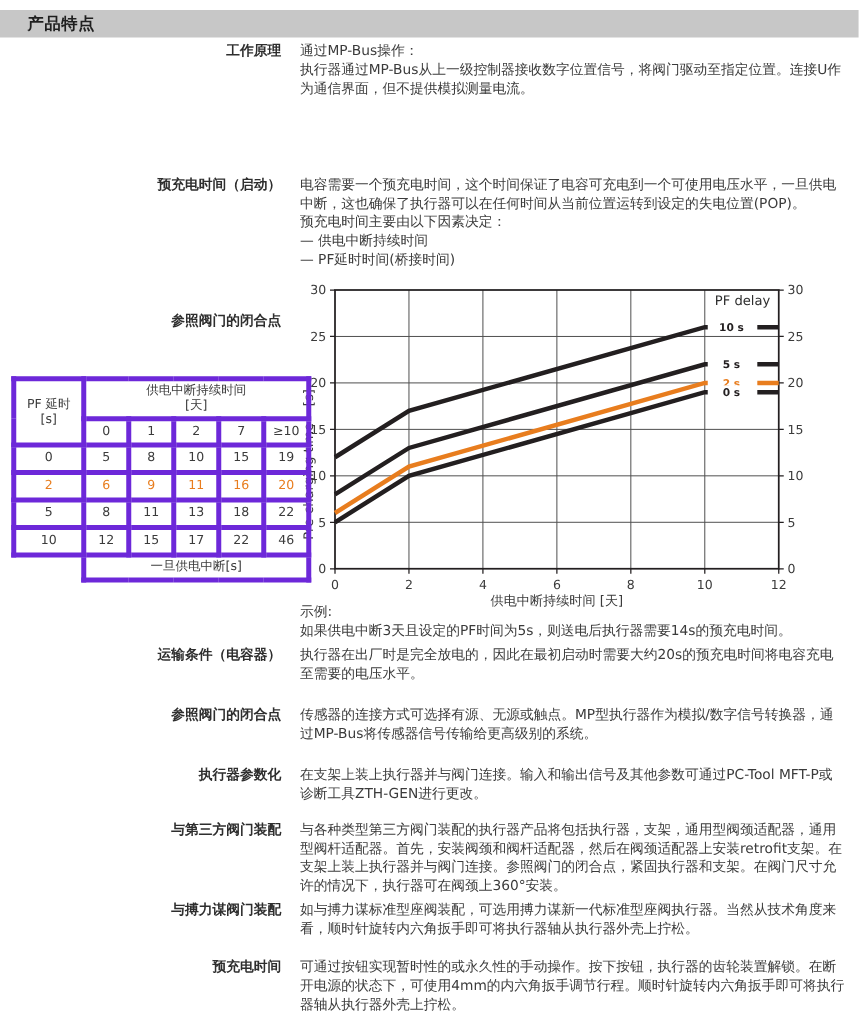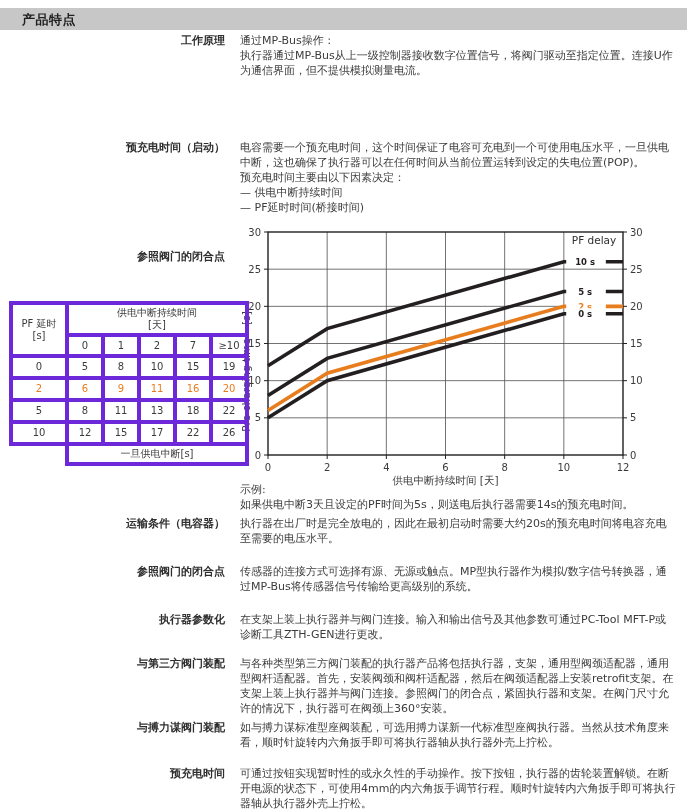--- a/index.html
+++ b/index.html
@@ -194,21 +194,21 @@
         <td>13</td>
         <td>18</td>
         <td>22</td>
       </tr>
       <tr>
         <td>10</td>
         <td>12</td>
         <td>15</td>
         <td>17</td>
         <td>22</td>
-        <td>26</td>
+        <td>46</td>
       </tr>
     </tbody>
   <tfoot>
     <tr class="footer">
       <td class="ghost"></td>
       <td colspan="5">一旦供电中断[s]</td>
     </tr>
   </tfoot>
 </table>
 

